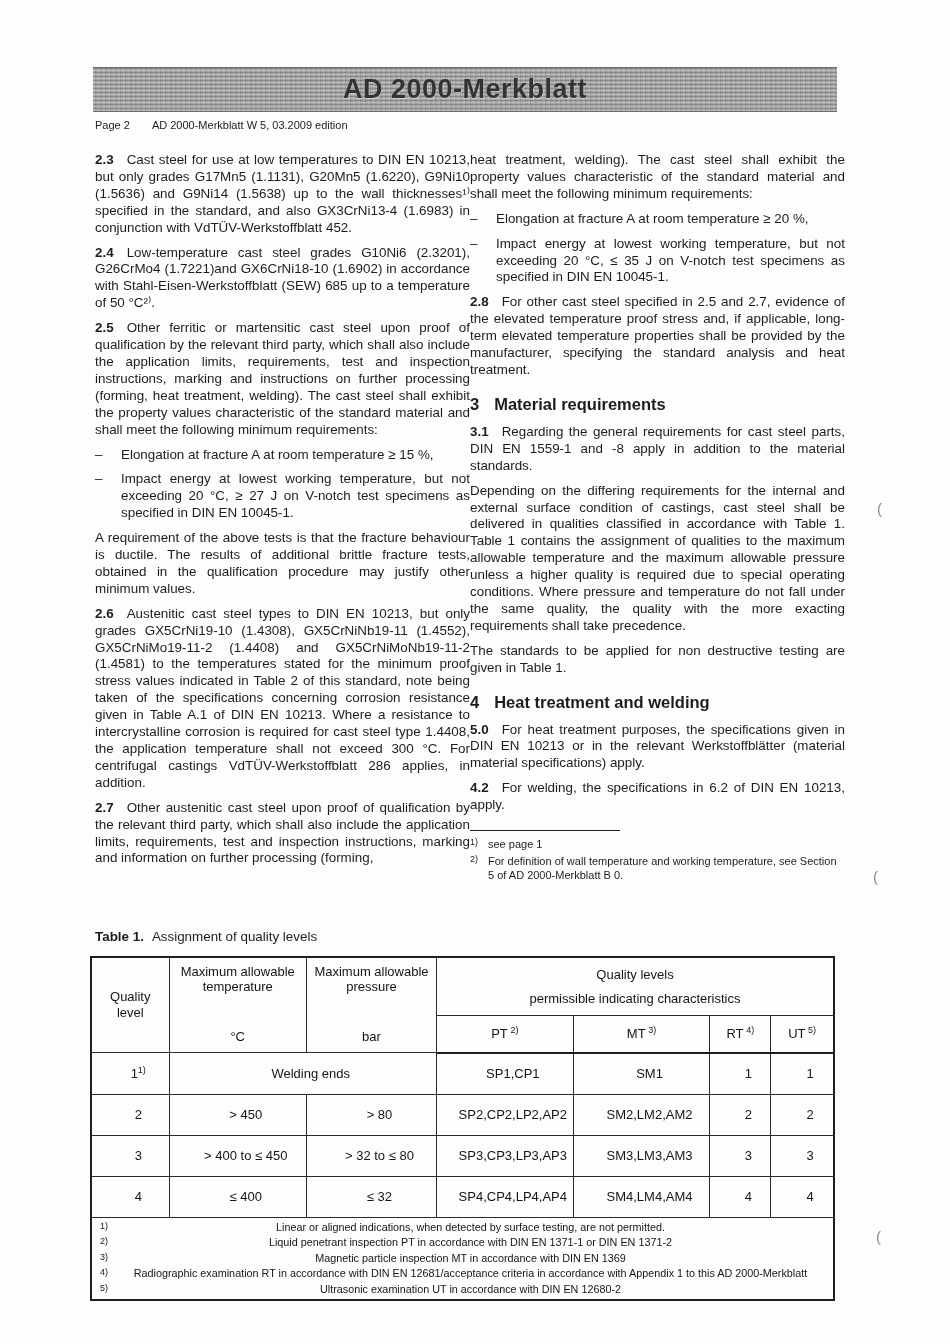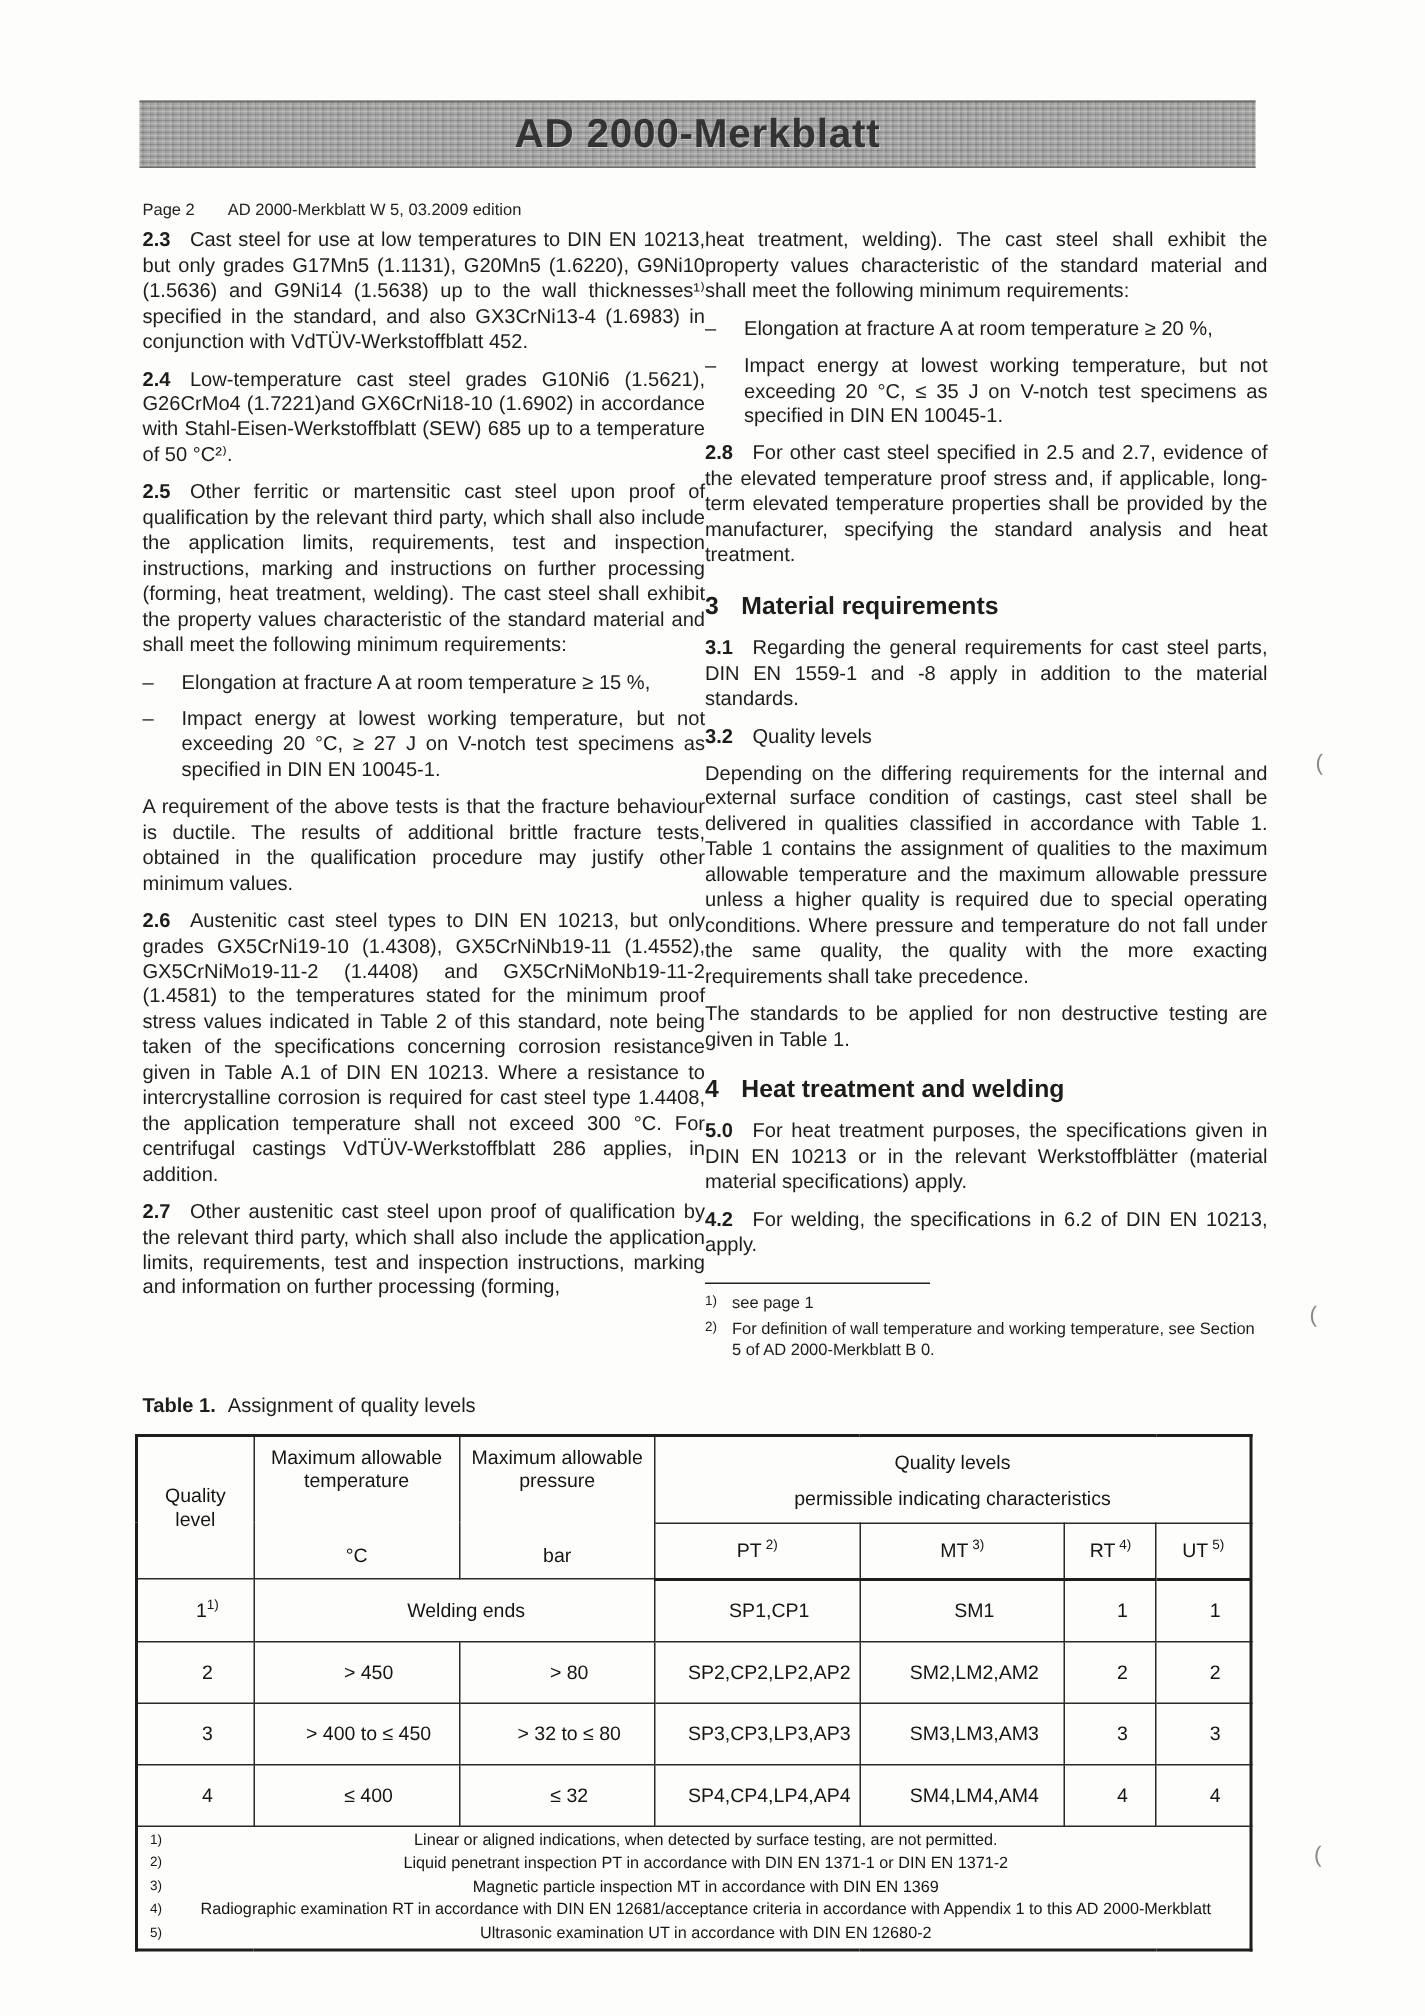--- a/index.html
+++ b/index.html
@@ -15,21 +15,21 @@
     background-image:
       repeating-linear-gradient(0deg, rgba(255,255,255,.22) 0 1px, rgba(0,0,0,0) 1px 2px, rgba(0,0,0,.16) 2px 3px, rgba(0,0,0,0) 3px 4px),
       repeating-linear-gradient(90deg, rgba(255,255,255,.10) 0 2px, rgba(0,0,0,.08) 2px 3px, rgba(0,0,0,0) 3px 5px);
     border-top:1px solid #6c6c6c;border-bottom:1px solid #6c6c6c;
   }
   .banner-title{
     font-size:27px;font-weight:bold;color:#333;letter-spacing:.5px;
     text-shadow:0.6px 0.6px 0 rgba(255,255,255,.35);
   }
   
-  .page-info{position:absolute;left:95px;top:134px;font-size:11px;color:#222;}
+  .page-info{position:absolute;left:95px;top:119px;font-size:11px;color:#222;}
   .page-info .lbl{margin-right:22px;}
   
   .columns{position:absolute;left:95px;top:152px;width:768px;display:flex;}
   .col{width:375px;font-size:13.4px;line-height:16.9px;text-align:justify;}
   .para{margin:0 0 8px 0;}
   .pnum{font-weight:bold;margin-right:13px;}
   .bullet{display:flex;margin:0 0 8px 0;}
   .bullet .dash{flex:0 0 26px;}
   .bullet .btxt{flex:1;text-align:justify;}
   .h2{font-size:16.5px;font-weight:bold;margin:15px 0 10px 0;text-align:left;line-height:20px;}
@@ -77,21 +77,21 @@
   </div>
 
   <div class="page-info">
     <span class="lbl">Page 2</span><span>AD 2000-Merkblatt W 5, 03.2009 edition</span>
   </div>
 
   <div class="columns">
 
     <div class="col">
       <p class="para"><span class="pnum">2.3</span><span>Cast steel for use at low temperatures to DIN EN 10213, but only grades G17Mn5 (1.1131), G20Mn5 (1.6220), G9Ni10 (1.5636) and G9Ni14 (1.5638) up to the wall thicknesses¹⁾ specified in the standard, and also GX3CrNi13-4 (1.6983) in conjunction with VdTÜV-Werkstoffblatt 452.</span></p>
-      <p class="para"><span class="pnum">2.4</span><span>Low-temperature cast steel grades G10Ni6 (1.5621), G26CrMo4 (1.7221)and GX6CrNi18-10 (1.6902) in accordance with Stahl-Eisen-Werkstoffblatt (SEW) 685 up to a temperature of 50 °C²⁾.</span></p>
+      <p class="para"><span class="pnum">2.4</span><span>Low-temperature cast steel grades G10Ni6 (2.3201), G26CrMo4 (1.7221)and GX6CrNi18-10 (1.6902) in accordance with Stahl-Eisen-Werkstoffblatt (SEW) 685 up to a temperature of 50 °C²⁾.</span></p>
       <p class="para"><span class="pnum">2.5</span><span>Other ferritic or martensitic cast steel upon proof of qualification by the relevant third party, which shall also include the application limits, requirements, test and inspection instructions, marking and instructions on further processing (forming, heat treatment, welding). The cast steel shall exhibit the property values characteristic of the standard material and shall meet the following minimum requirements:</span></p>
       <div class="bullet">
           <span class="dash">–</span>
           <span class="btxt">Elongation at fracture A at room temperature ≥ 15 %,</span>
         </div>
       <div class="bullet">
           <span class="dash">–</span>
           <span class="btxt">Impact energy at lowest working temperature, but not exceeding 20 °C, ≥ 27 J on V-notch test specimens as specified in DIN EN 10045-1.</span>
         </div>
       <p class="para"><span>A requirement of the above tests is that the fracture behaviour is ductile. The results of additional brittle fracture tests, obtained in the qualification procedure may justify other minimum values.</span></p>
@@ -105,21 +105,20 @@
           <span class="dash">–</span>
           <span class="btxt">Elongation at fracture A at room temperature ≥ 20 %,</span>
         </div>
       <div class="bullet">
           <span class="dash">–</span>
           <span class="btxt">Impact energy at lowest working temperature, but not exceeding 20 °C, ≤ 35 J on V-notch test specimens as specified in DIN EN 10045-1.</span>
         </div>
       <p class="para"><span class="pnum">2.8</span><span>For other cast steel specified in 2.5 and 2.7, evidence of the elevated temperature proof stress and, if applicable, long-term elevated temperature properties shall be provided by the manufacturer, specifying the standard analysis and heat treatment.</span></p>
       <div class="h2"><span class="hnum">3</span><span>Material requirements</span></div>
       <p class="para"><span class="pnum">3.1</span><span>Regarding the general requirements for cast steel parts, DIN EN 1559-1 and -8 apply in addition to the material standards.</span></p>
-      <p class="para"><span class="pnum">3.2</span><span>Quality levels</span></p>
       <p class="para"><span>Depending on the differing requirements for the internal and external surface condition of castings, cast steel shall be delivered in qualities classified in accordance with Table 1. Table 1 contains the assignment of qualities to the maximum allowable temperature and the maximum allowable pressure unless a higher quality is required due to special operating conditions. Where pressure and temperature do not fall under the same quality, the quality with the more exacting requirements shall take precedence.</span></p>
       <p class="para"><span>The standards to be applied for non destructive testing are given in Table 1.</span></p>
       <div class="h2"><span class="hnum">4</span><span>Heat treatment and welding</span></div>
       <p class="para"><span class="pnum">5.0</span><span>For heat treatment purposes, the specifications given in DIN EN 10213 or in the relevant Werkstoffblätter (material material specifications) apply.</span></p>
       <p class="para"><span class="pnum">4.2</span><span>For welding, the specifications in 6.2 of DIN EN 10213, apply.</span></p>
 
       <div class="fn-rule"></div>
       <div class="fnote">
           <span class="fnm">1)</span>
           <span class="fnt">see page 1</span>

